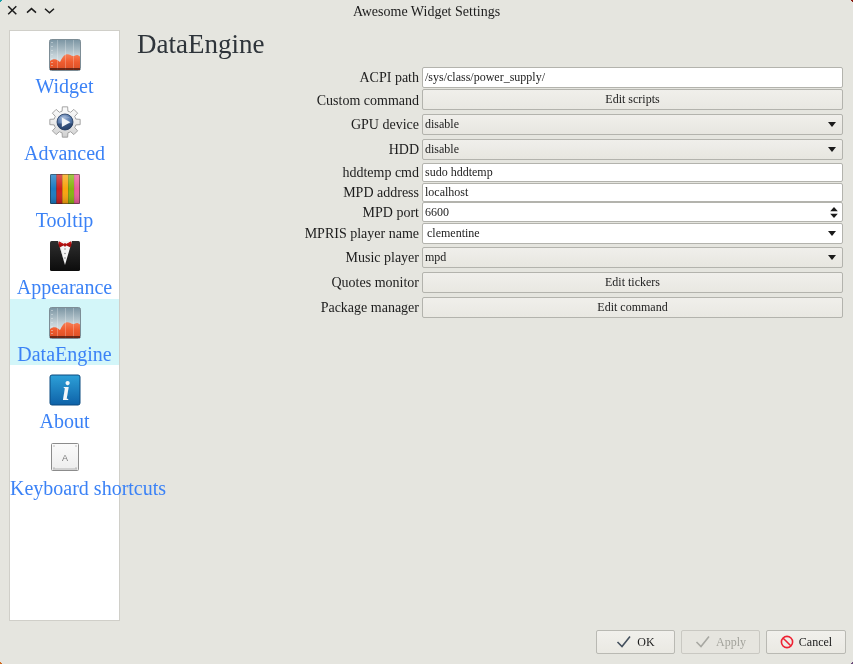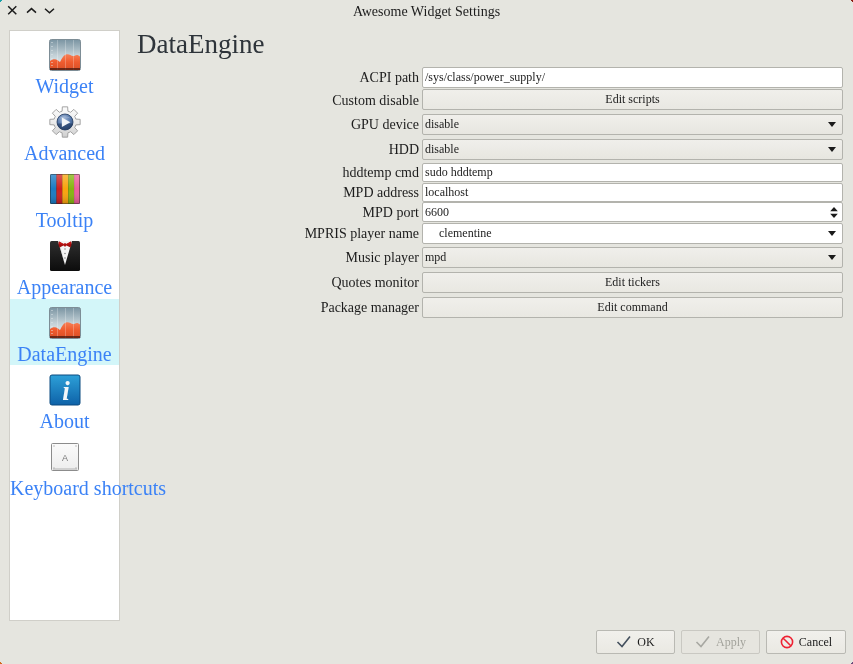--- a/index.html
+++ b/index.html
@@ -15,21 +15,21 @@
 .sbitem .lbl{position:absolute;top:43px;width:100%;text-align:center;font-size:20px;color:#3b82f6;white-space:nowrap}
 
 
 #hdr{position:absolute;left:137px;top:29px;font-size:27px;color:#2e343a}
 
 .flabel{position:absolute;width:300px;text-align:right;font-size:14px;color:#1c1c1c;right:434px}
 .ctrl{position:absolute;left:422px;width:421px;border:1px solid #b3b3ad;border-radius:2px;font-size:12px;color:#1c1c1c}
 .tinput{background:#ffffff;padding-left:2px}
 .fbtn{background:linear-gradient(#f0efeb,#e9e8e2);text-align:center}
 .combo{background:linear-gradient(#f0efeb,#e7e6e0);padding-left:2px}
-.combow{background:#ffffff;padding-left:16px}
+.combow{background:#ffffff;padding-left:4px}
 .arrow{position:absolute;right:6px;top:50%;margin-top:-2.5px;width:0;height:0;border-left:4px solid transparent;border-right:4px solid transparent;border-top:5px solid #1a1a1a}
 
 .bbtn{position:absolute;top:630px;height:24px;border:1px solid #b9b9b3;border-radius:2px;background:linear-gradient(#f1f0ec,#eae9e3);font-size:12px;color:#1c1c1c;text-align:center;line-height:22px}
 .bbtn svg{vertical-align:-2px;margin-right:5px}
 .corner{position:absolute;width:4px;height:4px}
 </style>
 </head>
 <body>
 
 <div class="corner" style="left:0;top:0;background:radial-gradient(circle at 4px 4px, transparent 4px, #18a0a8 4px)"></div>
@@ -202,21 +202,21 @@
   </svg></span>
       <div class="lbl">Keyboard shortcuts</div>
     </div>
 </div>
 
 <div id="hdr">DataEngine</div>
 
 <div class="flabel" style="top:70px">ACPI path</div>
 <div class="ctrl tinput" style="top:67px;height:21px;line-height:19px">/sys/class/power_supply/</div>
 
-<div class="flabel" style="top:93px">Custom disable</div>
+<div class="flabel" style="top:93px">Custom command</div>
 <div class="ctrl fbtn" style="top:89px;height:21px;line-height:19px">Edit scripts</div>
 
 <div class="flabel" style="top:117px">GPU device</div>
 <div class="ctrl combo" style="top:114px;height:21px;line-height:19px">disable<span class="arrow"></span></div>
 
 <div class="flabel" style="top:142px">HDD</div>
 <div class="ctrl combo" style="top:139px;height:21px;line-height:19px">disable<span class="arrow"></span></div>
 
 <div class="flabel" style="top:165px">hddtemp cmd</div>
 <div class="ctrl tinput" style="top:163px;height:19px;line-height:17px">sudo hddtemp</div>

